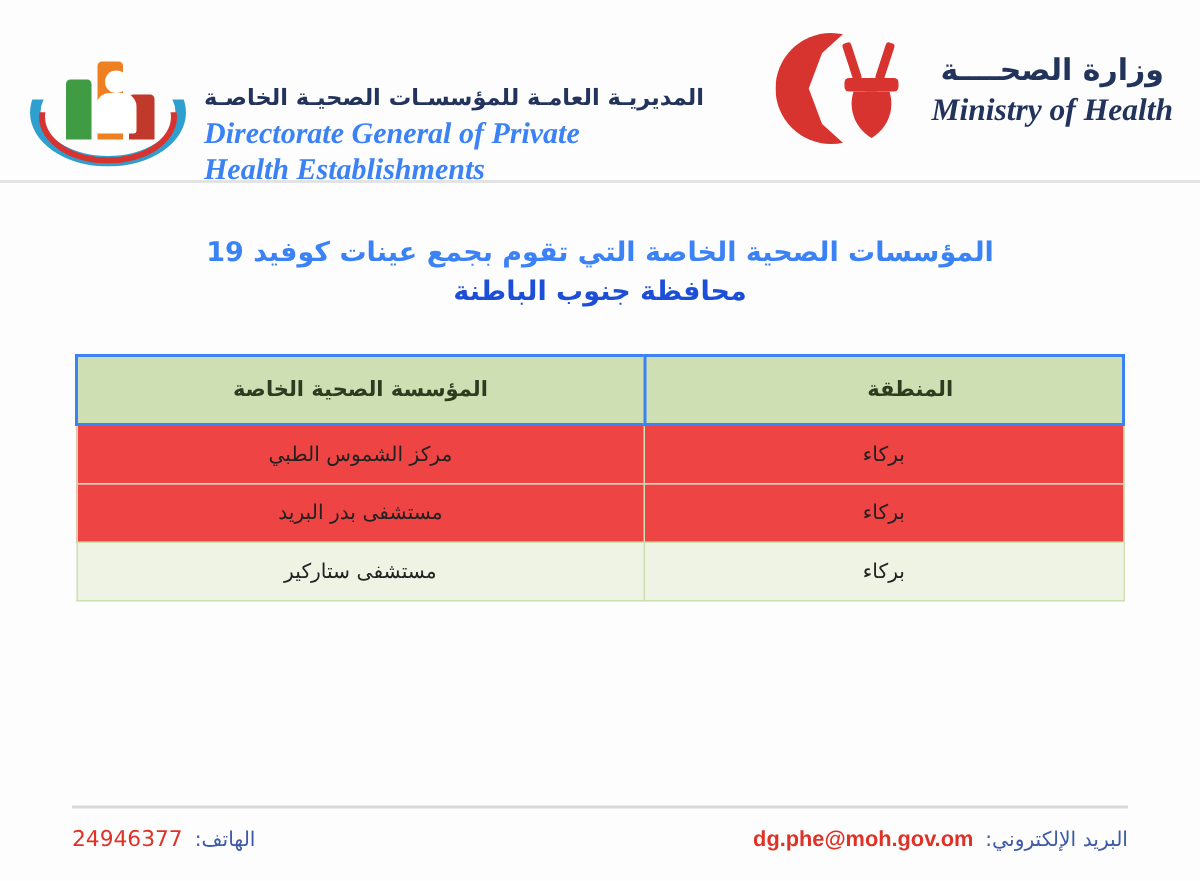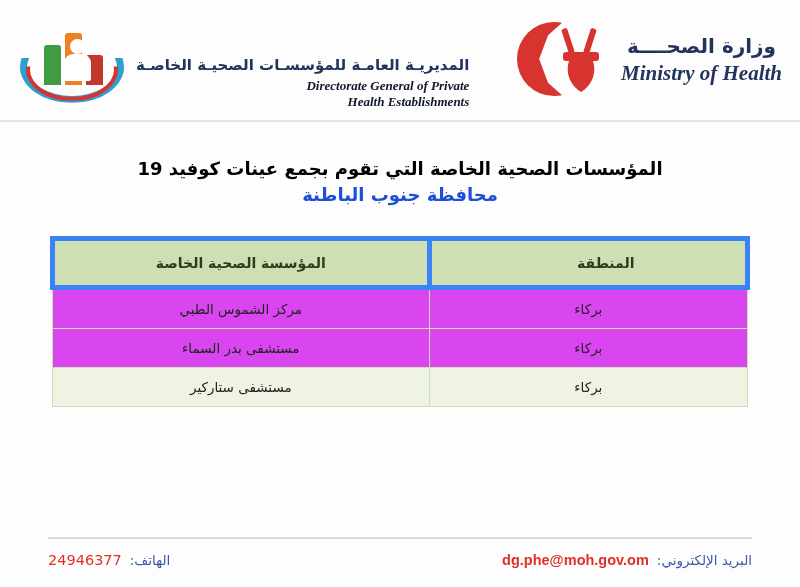--- a/index.html
+++ b/index.html
@@ -105,38 +105,38 @@
     left: 46px;
     top: 37px;
     width: 27px;
     height: 27px;
     background: #ffffff;
     border-radius: 9px 9px 2px 2px;
     z-index: 3;
   }
 
   .dgpe-text {
-    text-align: right;
+    text-align: left;
     line-height: 1.18;
     margin-top: 41px;
   }
   .dgpe-ar {
     font-family: "DejaVu Sans", sans-serif;
     font-size: 15px;
     font-weight: bold;
     color: #23345c;
     direction: rtl;
     white-space: nowrap;
   }
   .dgpe-en1, .dgpe-en2 {
     font-family: "Liberation Serif", serif;
     font-style: italic;
     font-weight: bold;
-    font-size: 13px;
-    color: #0f172a;
+    font-size: 20px;
+    color: #3b82f6;
     white-space: nowrap;
   }
   .dgpe-en1 { margin-top: 3px; }
   .dgpe-en2 { margin-top: 1px; }
 
   .moh-block {
     display: flex;
     align-items: center;
     gap: 12px;
     margin-top: 10px;
@@ -198,21 +198,21 @@
   
   .title-wrap {
     text-align: center;
     margin-top: 34px;
     direction: rtl;
   }
   .title-line1 {
     font-family: "DejaVu Sans", sans-serif;
     font-size: 18px;
     font-weight: bold;
-    color: #000000;
+    color: #3b82f6;
     line-height: 1.45;
   }
   .title-line2 {
     font-family: "DejaVu Sans", sans-serif;
     font-size: 18px;
     font-weight: bold;
     color: #1d4ed8;
     line-height: 1.45;
   }
 
@@ -227,31 +227,31 @@
     direction: rtl;
     table-layout: fixed;
   }
   table.data th {
     background: #cfdfb4;
     color: #2d3b1f;
     font-family: "DejaVu Sans", sans-serif;
     font-size: 14px;
     font-weight: bold;
     height: 42px;
-    border: 5px solid #3b82f6;
+    border: 2px solid #3b82f6;
     text-align: center;
   }
   table.data td {
     font-family: "DejaVu Sans", sans-serif;
     font-size: 13.5px;
     color: #222222;
     height: 36px;
     border: 1px solid #cfdfb4;
     text-align: center;
-    background: #d946ef;
+    background: #ef4444;
   }
   table.data tr.alt td {
     background: #eef3e3;
   }
   .col-region { width: 43%; padding-left: 36px; }
   .col-estab  { width: 57%; }
 
   
   .footer-rule {
     position: absolute;
@@ -357,21 +357,21 @@
           <th class="col-estab">المؤسسة الصحية الخاصة</th>
         </tr>
       </thead>
       <tbody>
         <tr>
           <td>بركاء</td>
           <td>مركز الشموس الطبي</td>
         </tr>
         <tr>
           <td>بركاء</td>
-          <td>مستشفى بدر السماء</td>
+          <td>مستشفى بدر البريد</td>
         </tr>
         <tr class="alt">
           <td>بركاء</td>
           <td>مستشفى ستاركير</td>
         </tr>
       </tbody>
     </table>
   </div>
 
   <div class="footer-rule"></div>

